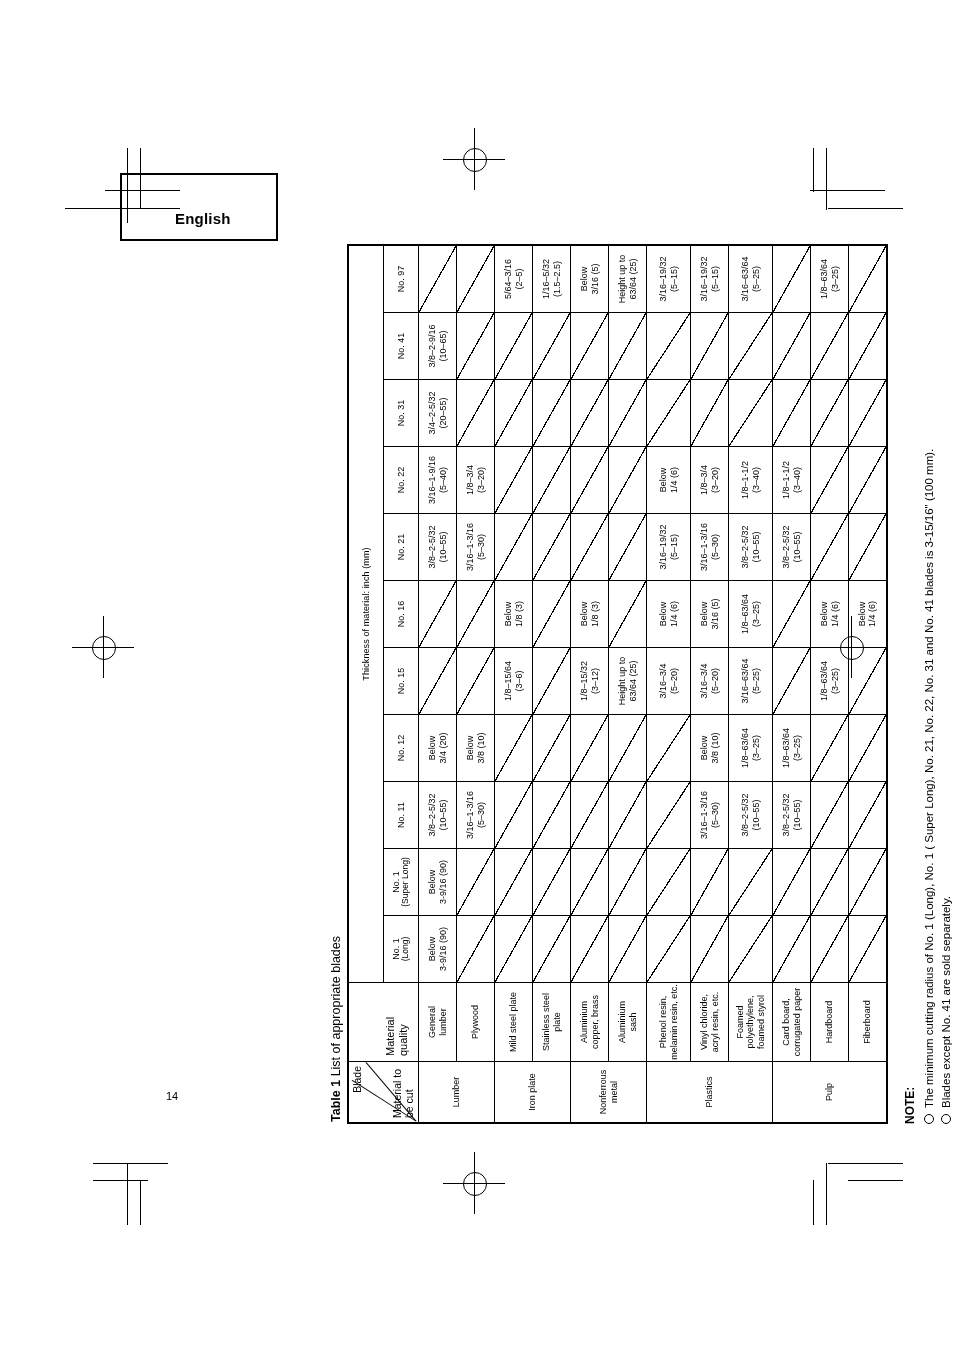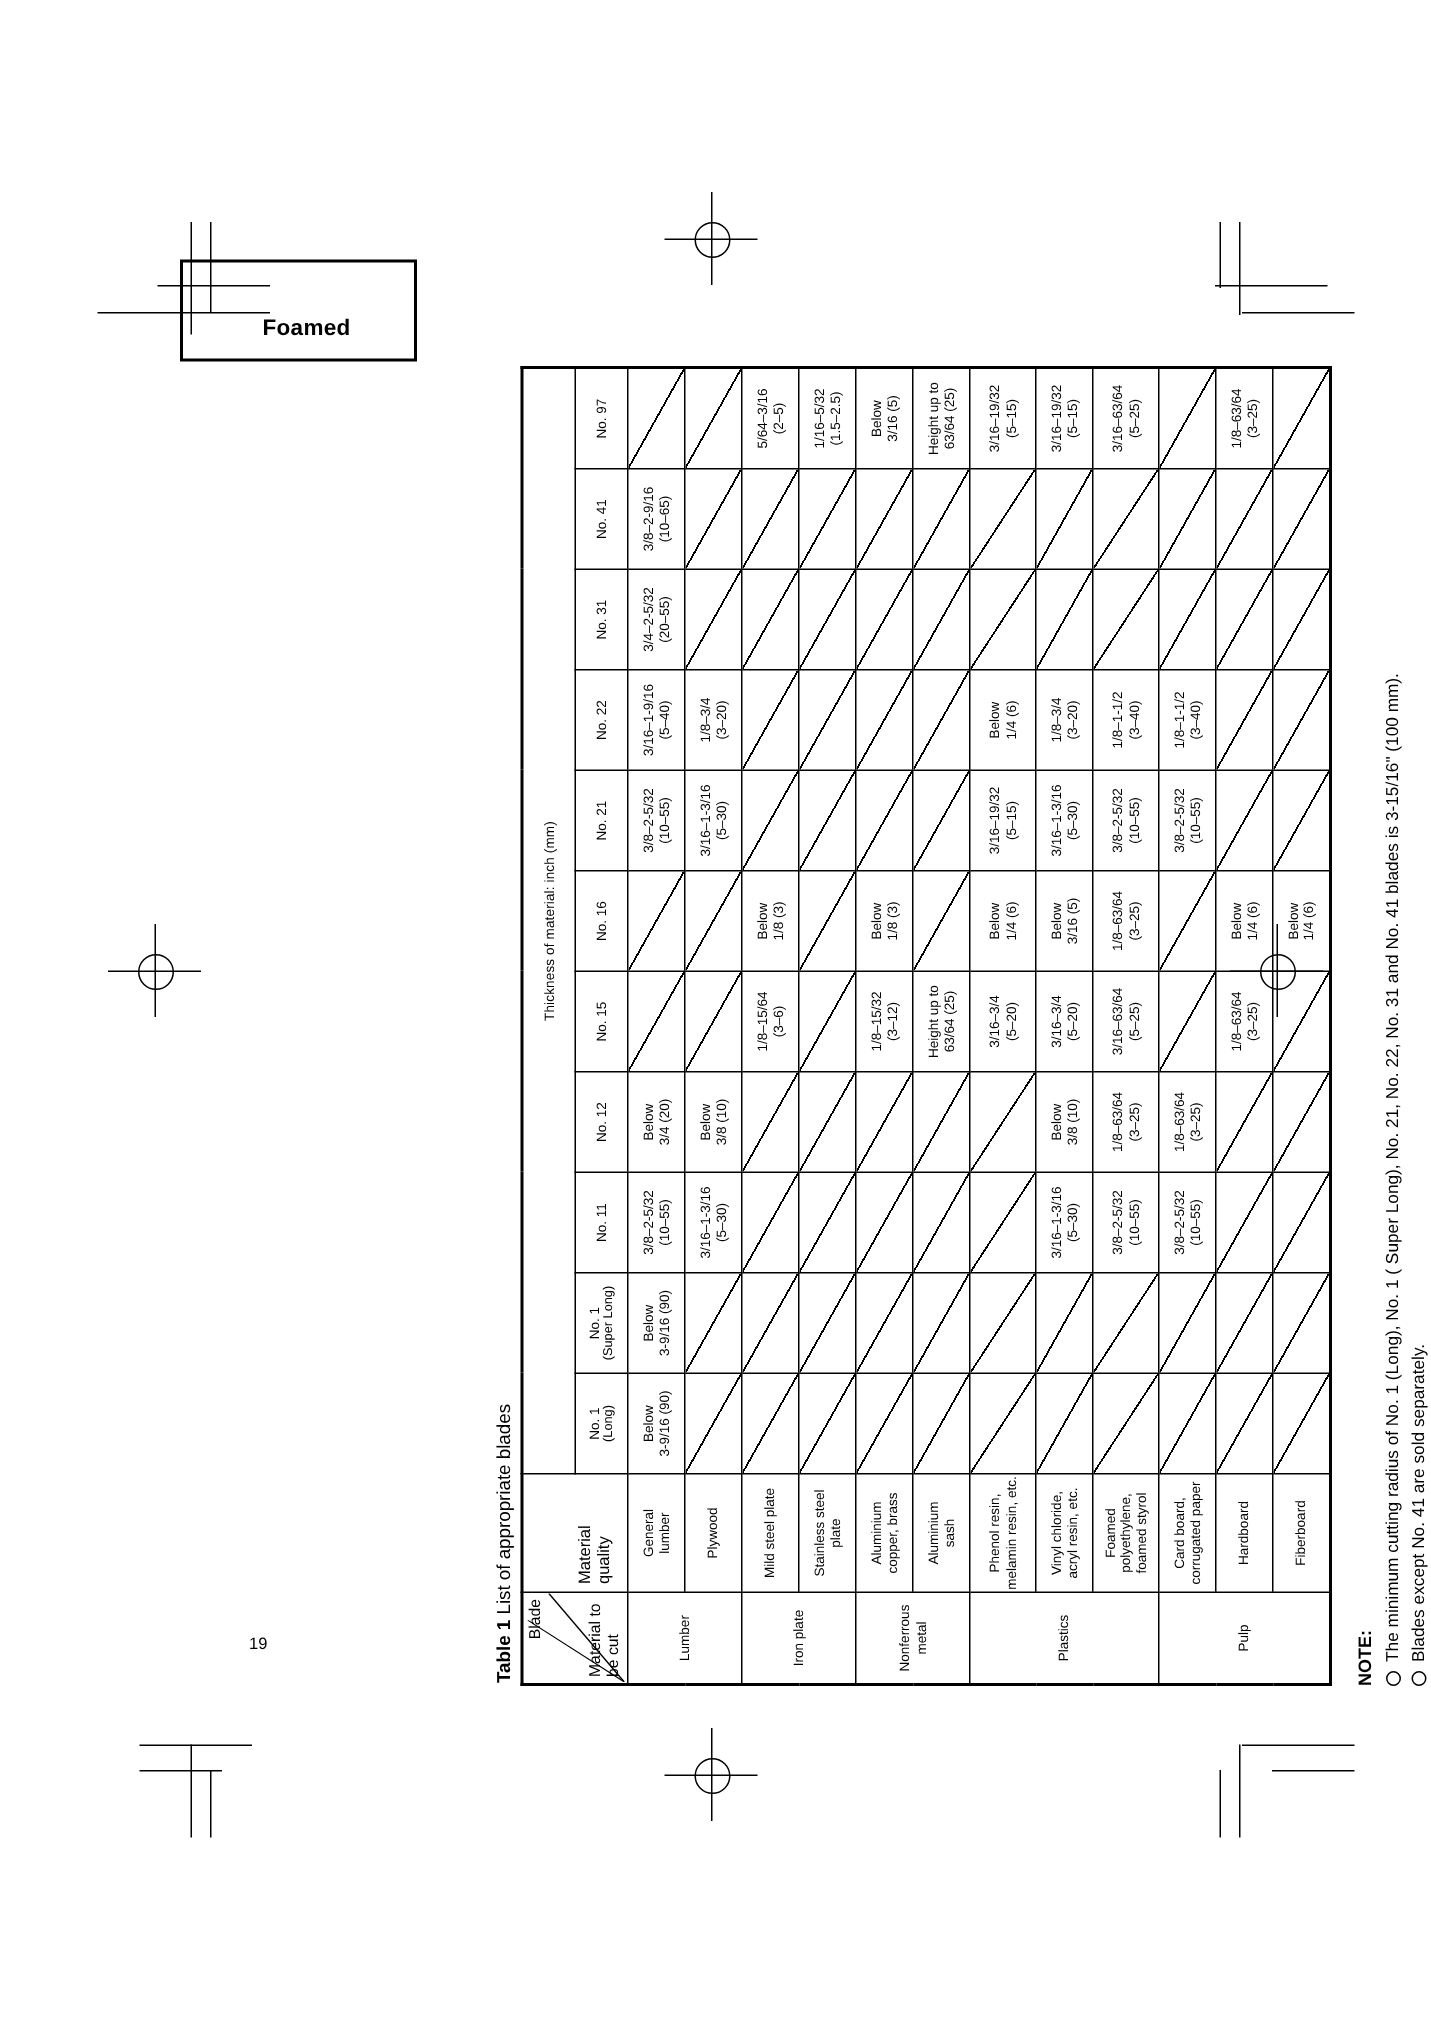--- a/index.html
+++ b/index.html
@@ -218,23 +218,23 @@
       <span class="rc"></span>
   </div>
   <div class="regmark" style="left:820px; top:616px; width:62px; height:62px;">
     <span class="rh"></span>
       <span class="rv"></span>
       <span class="rc"></span>
   </div>
 </div>
 
 <div class="lang-box"></div>
-<div class="lang-label">Foamed</div>
-
-<div class="page-num">19</div>
+<div class="lang-label">English</div>
+
+<div class="page-num">14</div>
 
 <div id="rot-stage">
   <div id="rot-inner">
 
     <div class="tbl-title">
       <b>Table 1</b>
       <span>List of appropriate blades</span>
     </div>
 
     <table class="blades">

